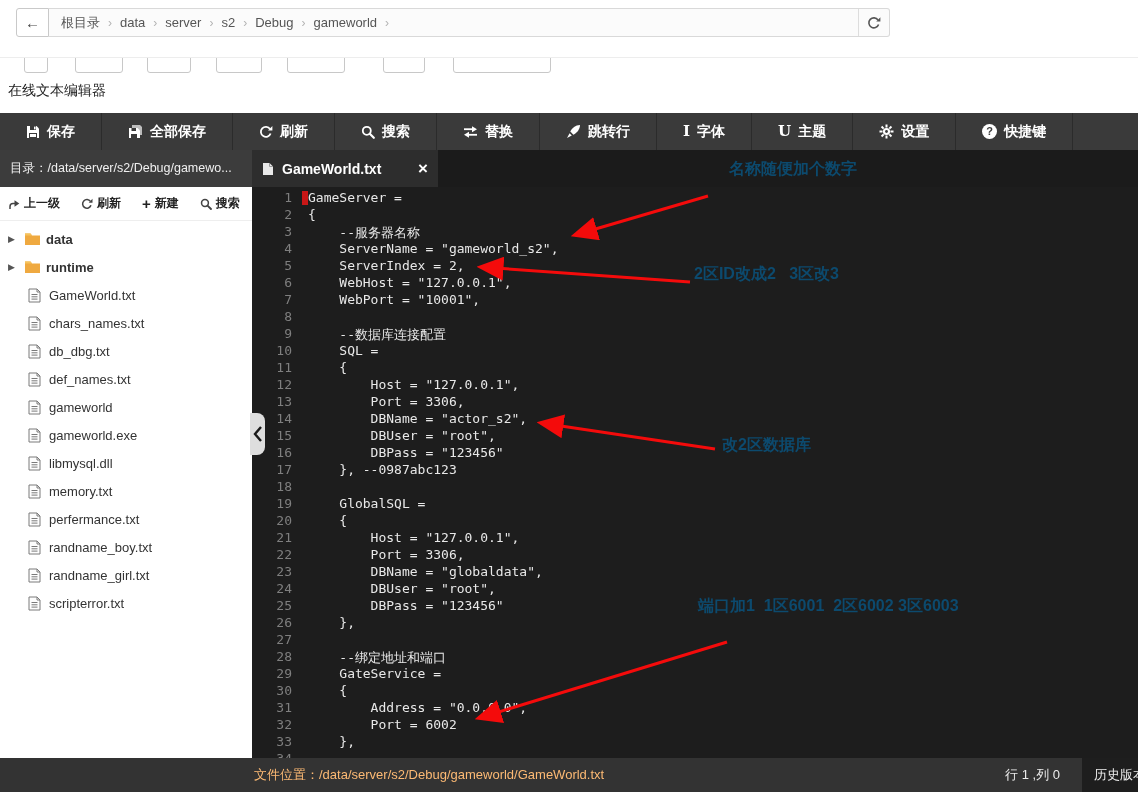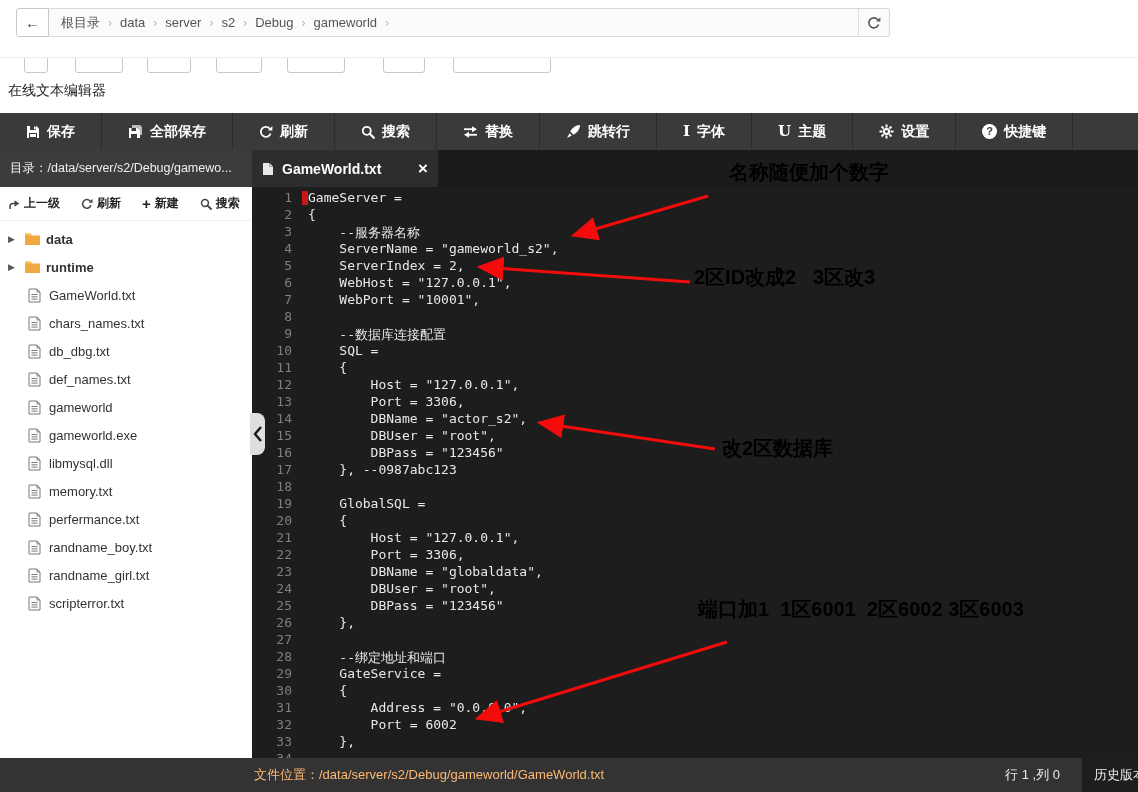--- a/index.html
+++ b/index.html
@@ -57,21 +57,21 @@
     border-radius:0 8px 8px 0;display:flex;align-items:center;justify-content:center;cursor:pointer;z-index:30;}
   
   #statusbar{position:absolute;top:758px;left:0;width:100%;height:34px;background:#333;}
   .file-loc{position:absolute;left:254px;top:0;line-height:34px;color:#fdba74;font-size:13px;white-space:nowrap;}
   .cursor-pos{position:absolute;right:78px;top:0;line-height:34px;color:#ececec;font-size:13px;white-space:nowrap;}
   .history{position:absolute;right:-20px;top:0;height:34px;width:76px;background:#1e1e1e;color:#ececec;
     font-size:13px;line-height:34px;padding-left:12px;box-sizing:border-box;white-space:nowrap;cursor:pointer;}
   
   #overlay{position:absolute;inset:0;pointer-events:none;z-index:40;}
   #overlay svg.arrows{position:absolute;inset:0;width:100%;height:100%;}
-  .ann{position:absolute;color:#000000;font-size:20px;font-weight:bold;white-space:pre;}
+  .ann{position:absolute;color:#0c4a6e;font-size:16px;font-weight:bold;white-space:pre;}
   .ann1{left:729px;top:159px;}
   .ann2{left:694px;top:264px;}
   .ann3{left:722px;top:435px;}
   .ann4{left:698px;top:596px;}
 </style>
 </head>
 <body>
 
 <div id="top">
   <div class="crumb-group">

